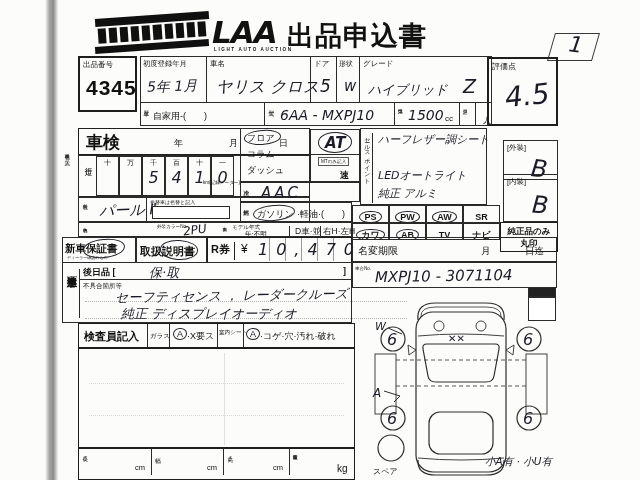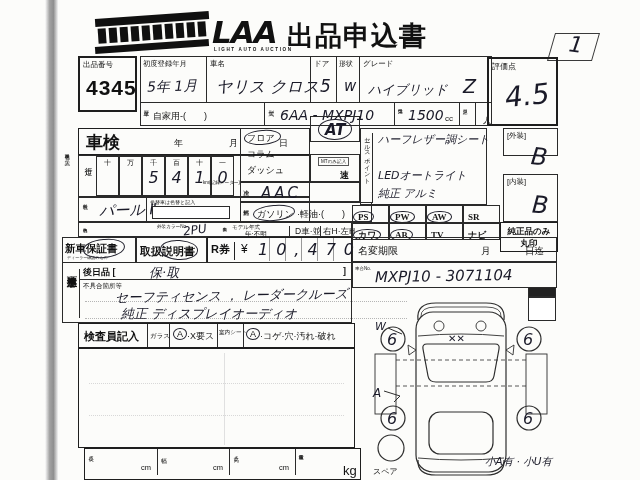--- a/index.html
+++ b/index.html
@@ -6,21 +6,21 @@
   html,body { background:#e9e9e9; }
   .screen { position:relative; width:640px; height:480px; background:#fcfcfa; overflow:hidden;
             font-family:"Liberation Sans","DejaVu Sans",sans-serif; color:#161616; }
   .a  { position:absolute; }
   .b  { position:absolute; border:1.4px solid #1e1e1e; }
   .b1 { position:absolute; border:1px solid #2a2a2a; }
   .vt { writing-mode:vertical-rl; text-orientation:upright; line-height:1.05; letter-spacing:0; }
   .hw { font-family:"DejaVu Sans",sans-serif; font-style:italic; color:#1a1a28; white-space:nowrap; }
   .lb { color:#111; white-space:nowrap; }
   .circ { border:1.4px solid #23232e; border-radius:50% 46% 52% 48%; }
-  .eq-cell { border:1px solid #2a2a2a; text-align:left; overflow:hidden;font-family:Liberation Serif, serif; }
+  .eq-cell { border:1px solid #2a2a2a; text-align:center; overflow:hidden; }
   .eq-name { display:inline-block; font-size:9px; font-weight:bold; line-height:10px; padding:0 4px; margin-top:1px; }
   .dotline { border-top:1px dotted #b5b5b5; position:absolute; }
   .svg-hw { font-family:"DejaVu Sans",sans-serif; font-style:italic; fill:#1b1b2a; }
   .svg-lb { font-family:"Liberation Sans",sans-serif; fill:#222; }
 </style>
 </head>
 <body>
 
 <div class="screen">
 
@@ -92,21 +92,21 @@
   </div>
   <div class="b1" style="left:459px;top:102px;width:33px;height:24px">
     <div class="a vt lb" style="left:2px;top:2px;font-size:4.8px">定員</div>
     <div class="a lb" style="left:23px;top:12px;font-size:8px">人</div>
   </div>
 
   <div class="b" style="left:487px;top:57px;width:71px;height:69px;border-width:2px">
     <div class="a lb" style="left:3px;top:2px;font-size:8px">評価点</div>
     <div class="a hw" style="left:16px;top:20px;font-size:28px;transform:rotate(-6deg)">4.5</div>
   </div>
-  <div class="b1" style="left:503px;top:128px;width:55px;height:28px">
+  <div class="b1" style="left:503px;top:140px;width:55px;height:40px">
     <div class="a lb" style="left:3px;top:2px;font-size:7.5px">[外装]</div>
     <div class="a hw" style="left:27px;top:14px;font-size:24px;transform:rotate(6deg)">B</div>
   </div>
   <div class="b1" style="left:503px;top:174px;width:55px;height:48px">
     <div class="a lb" style="left:3px;top:2px;font-size:7.5px">[内装]</div>
     <div class="a hw" style="left:28px;top:16px;font-size:24px;transform:rotate(4deg)">B</div>
   </div>
   <div class="b" style="left:500px;top:222px;width:58px;height:30px;text-align:center">
     <div class="lb" style="font-size:8.5px;font-weight:bold;margin-top:3px">純正品のみ</div>
     <div class="lb" style="font-size:8.5px;font-weight:bold">丸印</div>
@@ -170,33 +170,33 @@
     <div class="a lb" style="left:210px;top:3px;font-size:8.5px;border-left:1px solid #2a2a2a;padding:0 5px;height:12px">D車·並</div>
     <div class="a lb" style="left:241px;top:3px;font-size:8.5px;border-left:1px solid #2a2a2a;padding:0 2px;height:12px">右H·左H</div>
   </div>
 
   <div class="b1" style="left:240px;top:128px;width:70px;height:54px">
     <div class="a lb" style="left:6px;top:3px;font-size:9px">フロア</div>
     <div class="a circ" style="left:3px;top:1px;width:37px;height:15px;transform:rotate(-3deg)"></div>
     <div class="a lb" style="left:6px;top:19px;font-size:9px">コラム</div>
     <div class="a lb" style="left:6px;top:35px;font-size:9px">ダッシュ</div>
   </div>
-  <div class="b1" style="left:310px;top:116px;width:50px;height:26px">
+  <div class="b1" style="left:310px;top:129px;width:50px;height:26px">
     <div class="a hw" style="left:14px;top:4px;font-size:15px;font-weight:bold">AT</div>
     <div class="a circ" style="left:7px;top:2px;width:34px;height:21px"></div>
   </div>
   <div class="b1" style="left:310px;top:154px;width:50px;height:28px">
     <div class="a lb" style="left:7px;top:2px;font-size:4.6px;border:1px solid #555;padding:1px 2px">MTのみ記入</div>
     <div class="a lb" style="left:29px;top:14px;font-size:9px;font-weight:bold">速</div>
   </div>
   <div class="b1" style="left:240px;top:182px;width:120px;height:20px">
     <div class="a vt lb" style="left:2px;top:2px;font-size:6px">冷房</div>
     <div class="a hw" style="left:20px;top:1px;font-size:15px;letter-spacing:3px">AAC</div>
   </div>
-  <div class="b1" style="left:240px;top:202px;width:132px;height:20px">
+  <div class="b1" style="left:240px;top:202px;width:112px;height:20px">
     <div class="a vt lb" style="left:2px;top:2px;font-size:6px">燃料</div>
     <div class="a lb" style="left:16px;top:5px;font-size:9px">ガソリン</div>
     <div class="a circ" style="left:12px;top:2px;width:42px;height:16px;transform:rotate(-4deg)"></div>
     <div class="a lb" style="left:56px;top:5px;font-size:9px">·軽油·(　　)</div>
   </div>
 
   <div class="b1" style="left:360px;top:128px;width:127px;height:77px">
     <div class="a vt lb" style="left:3px;top:4px;font-size:6px;border-right:1px solid #2a2a2a;padding-right:2px;height:70px">セールスポイント</div>
     <div class="a hw" style="left:17px;top:3px;font-size:11px">ハーフレザー調シート</div>
     <div class="a hw" style="left:17px;top:39px;font-size:11px">LEDオートライト</div>
@@ -295,32 +295,32 @@
     <span class="a circ lb" style="left:167px;top:4px;font-size:9px;padding:0 3px">A</span>
     <div class="a lb" style="left:181px;top:6px;font-size:9px">·コゲ·穴·汚れ·破れ</div>
   </div>
 
   <div class="b" style="left:78px;top:348px;width:277px;height:100px">
     <i class="a" style="left:145px;top:4px;width:1px;height:92px;background:#e0e0e0"></i>
     <div class="dotline" style="left:10px;top:34px;width:255px;border-color:#d8d8d8"></div>
     <div class="dotline" style="left:10px;top:66px;width:255px;border-color:#d8d8d8"></div>
   </div>
 
-  <div class="b" style="left:84px;top:448px;width:277px;height:32px">
+  <div class="b" style="left:78px;top:448px;width:277px;height:32px">
     <div class="a vt lb" style="left:3px;top:3px;font-size:5.5px">長さ</div>
     <div class="a lb" style="left:56px;top:14px;font-size:7.5px">cm</div>
     <i class="a" style="left:72px;top:0;width:1px;height:26px;background:#2a2a2a"></i>
     <div class="a lb" style="left:76px;top:8px;font-size:6px">幅</div>
     <div class="a lb" style="left:128px;top:14px;font-size:7.5px">cm</div>
     <i class="a" style="left:144px;top:0;width:1px;height:26px;background:#2a2a2a"></i>
     <div class="a vt lb" style="left:148px;top:3px;font-size:5.5px">高さ</div>
     <div class="a lb" style="left:194px;top:14px;font-size:7.5px">cm</div>
     <i class="a" style="left:210px;top:0;width:1px;height:26px;background:#2a2a2a"></i>
     <div class="a vt lb" style="left:213px;top:2px;font-size:4.8px">積載量</div>
-    <div class="a lb" style="left:258px;top:14px;font-size:13px">kg</div>
+    <div class="a lb" style="left:258px;top:14px;font-size:10px">kg</div>
   </div>
 
   <div class="b1" style="left:528px;top:287px;width:28px;height:10px;background:#222;text-align:center">
     <span class="lb" style="font-size:4.6px;color:#fff;line-height:8px">ロック車</span>
   </div>
   <div class="b1" style="left:528px;top:297px;width:28px;height:24px;background:#fff"></div>
 
   <svg class="a" style="left:368px;top:296px" width="200" height="184" viewBox="0 0 200 184">
     <g fill="none" stroke="#2e2e2e" stroke-width="1.2">
       <path d="M50 24 Q48 7 68 7 L118 7 Q138 7 136 24"></path>

